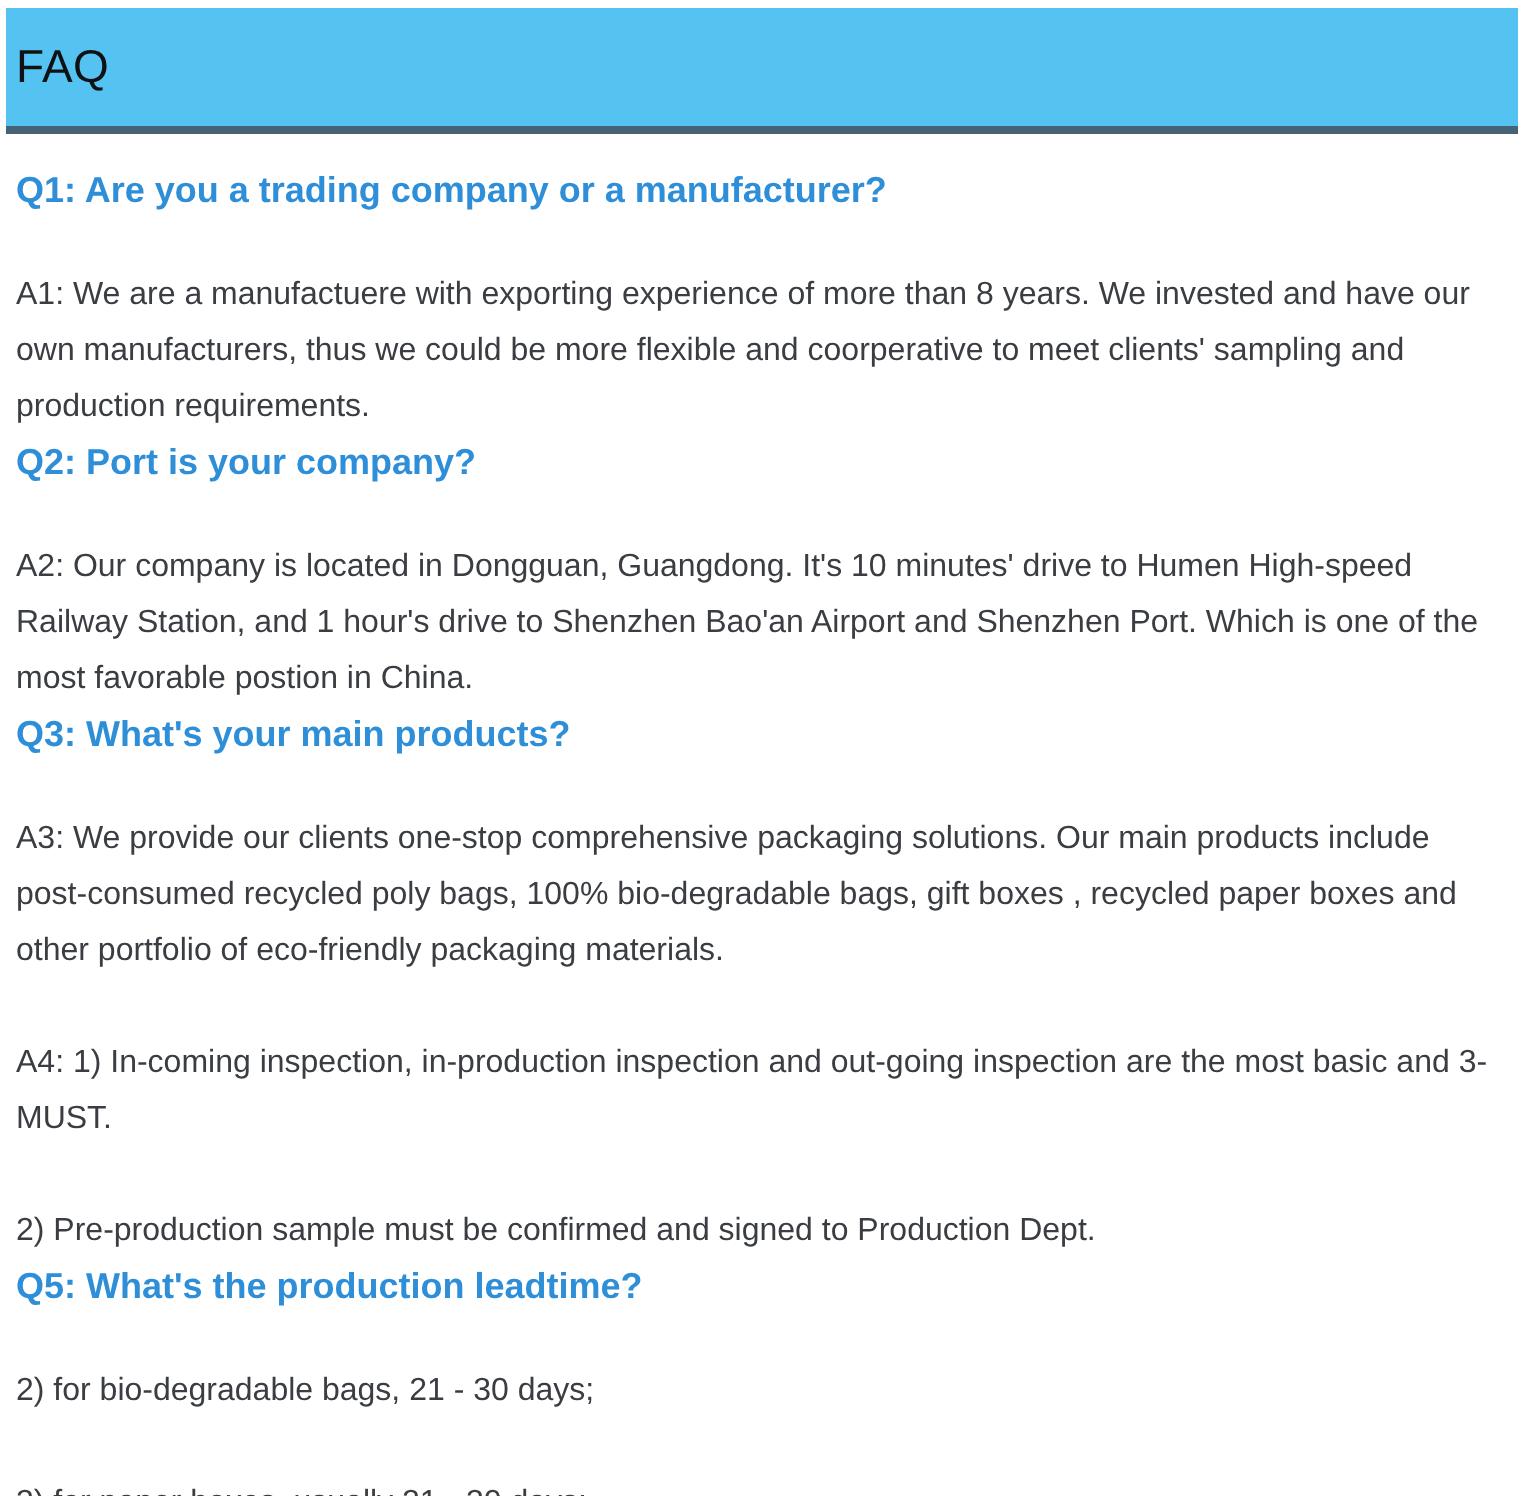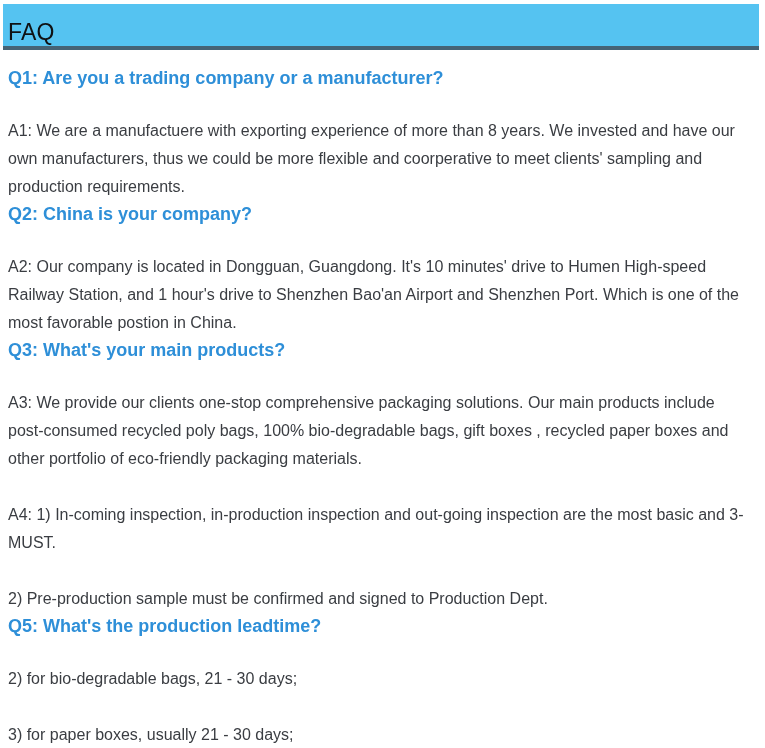--- a/index.html
+++ b/index.html
@@ -17,25 +17,25 @@
     background: var(--page-bg);
   }
   body {
     width: 765px;
     height: 748px;
     font-family: "Liberation Sans", sans-serif;
     overflow: hidden;
   }
   .faq-header {
     margin: 4px 6px 0 3px;
-    height: 46px;
+    height: 63px;
     background: var(--header-bg);
     border-bottom: 4px solid var(--header-border);
     display: flex;
-    align-items: flex-end;
+    align-items: center;
     padding-left: 5px;
   }
   .faq-header .title {
     font-size: 23px;
     font-weight: 400;
     color: var(--title-text);
     letter-spacing: 0.2px;
   }
   .faq-content {
     padding: 0 14px 0 8px;
@@ -65,21 +65,21 @@
 </header>
 
 <main class="faq-content">
     <section class="faq-item">
       <h3 class="question">Q1: Are you a trading company or a manufacturer?</h3>
       <div class="answer">
         <div class="answer-line">A1: We are a manufactuere with exporting experience of more than 8 years. We invested and have our own manufacturers, thus we could be more flexible and coorperative to meet clients' sampling and production requirements.</div>
       </div>
     </section>
     <section class="faq-item">
-      <h3 class="question">Q2: China is your company?</h3>
+      <h3 class="question">Q2: Port is your company?</h3>
       <div class="answer">
         <div class="answer-line">A2: Our company is located in Dongguan, Guangdong. It's 10 minutes' drive to Humen High-speed Railway Station, and 1 hour's drive to Shenzhen Bao'an Airport and Shenzhen Port. Which is one of the most favorable postion in China.</div>
       </div>
     </section>
     <section class="faq-item">
       <h3 class="question">Q3: What's your main products?</h3>
       <div class="answer">
         <div class="answer-line">A3: We provide our clients one-stop comprehensive packaging solutions. Our main products include post-consumed recycled poly bags, 100% bio-degradable bags, gift boxes , recycled paper boxes and other portfolio of eco-friendly packaging materials.</div>
       </div>
     </section>

